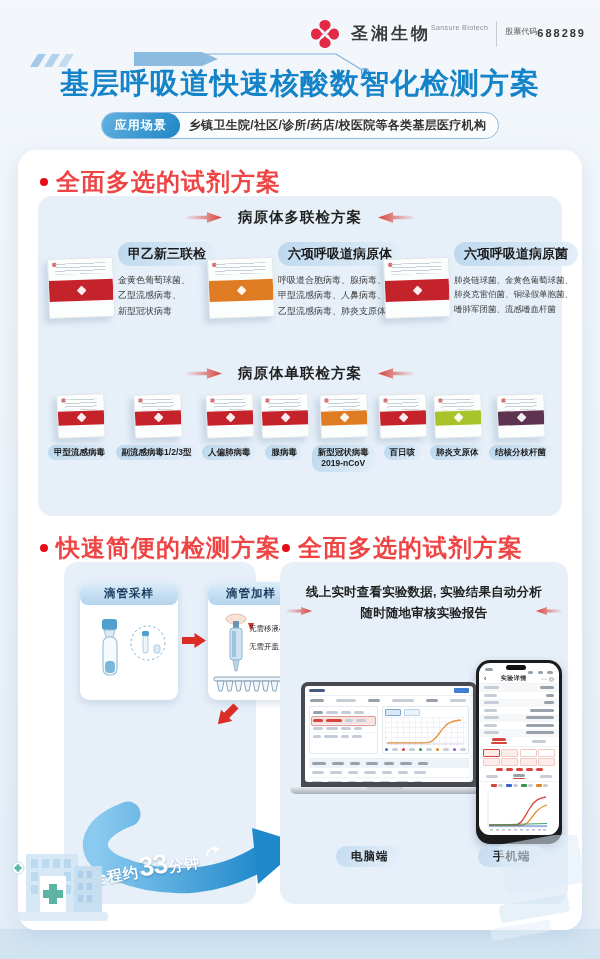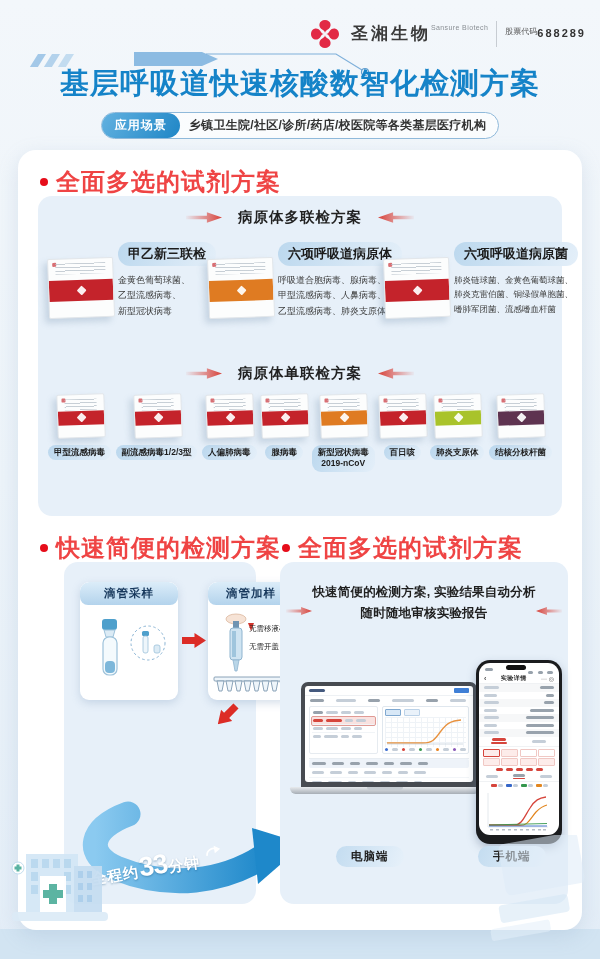--- a/index.html
+++ b/index.html
@@ -467,21 +467,21 @@
 
   <div class="sec-head" id="sec3-head">
     <span class="sec-dot"></span>
     <span>全面多选的试剂方案</span>
   </div>
 
   <div class="panel" id="panel3">
     <span class="ar ar-r mini-ar" id="mini-ar-left"></span>
     <span class="ar ar-l mini-ar" id="mini-ar-right"></span>
     <div class="report-desc">
-      <div>快速简便的检测方案, 实验结果自动分析</div>
+      <div>线上实时查看实验数据, 实验结果自动分析</div>
       <div>随时随地审核实验报告</div>
     </div>
 
     <div class="laptop">
       <div class="lt-screen">
         <div class="lt-inner">
           <div class="lt-top">
               <span class="b" style="width:16px;background:#44597e;"></span>
               <span class="lt-btn"></span>
             </div>

